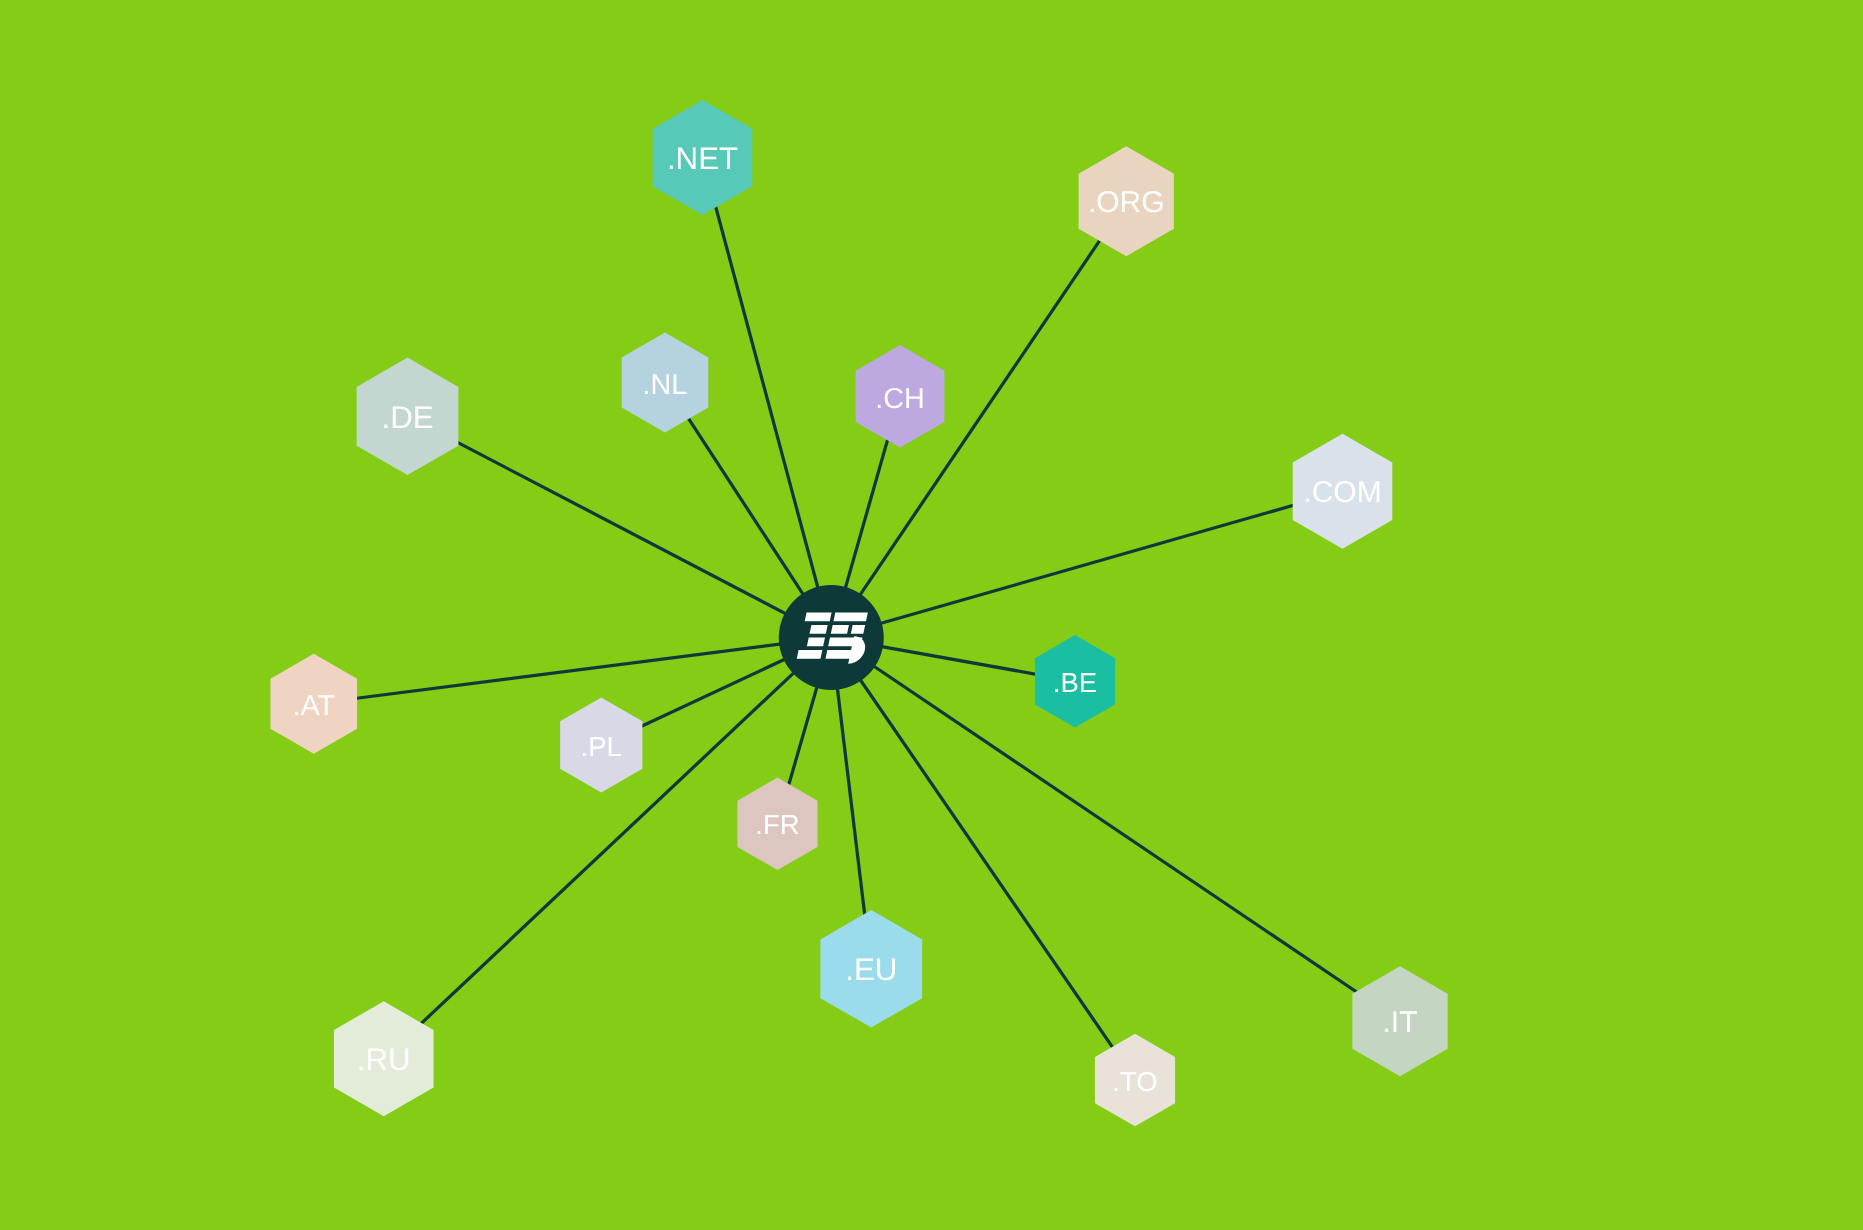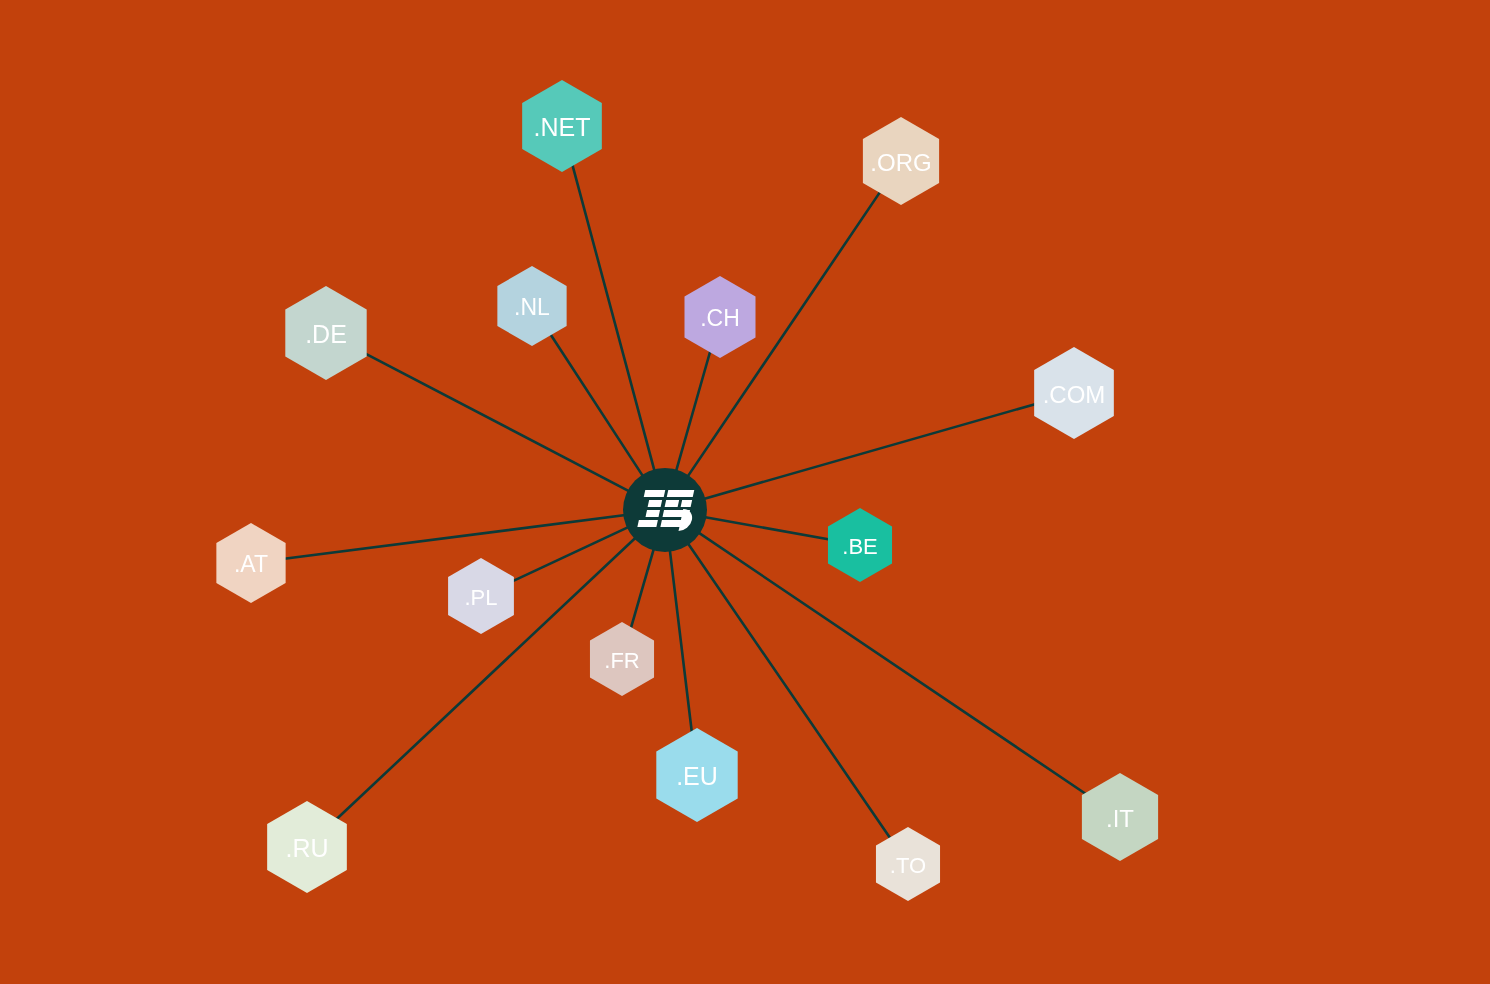--- a/index.html
+++ b/index.html
@@ -11,21 +11,21 @@
   body {
     width: 1490px;
     height: 984px;
     font-family: "Liberation Sans", sans-serif;
     overflow: hidden;
   }
   #diagram-root {
     position: relative;
     width: 1490px;
     height: 984px;
-    background: #c2410c;
+    background: #84cc16;
     text-align: right;
   }
   svg#network-svg {
     display: block;
     width: 1490px;
     height: 984px;
   }
   .node-label {
     font-family: "Liberation Sans", sans-serif;
     fill: #ffffff;

